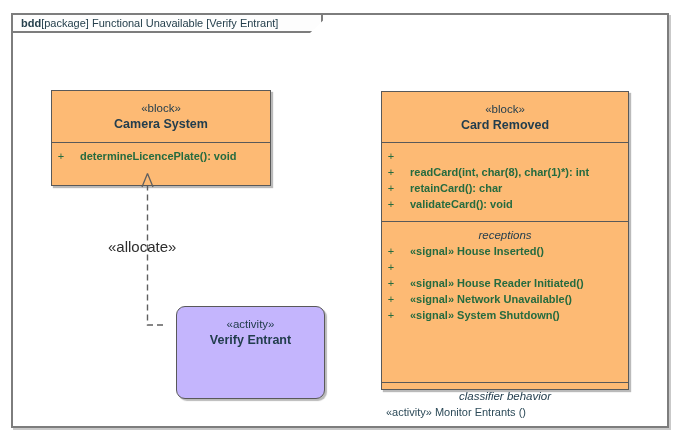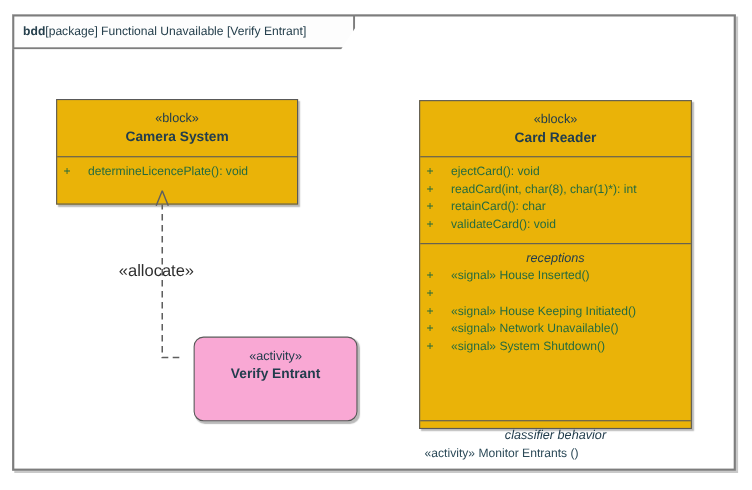--- a/index.html
+++ b/index.html
@@ -13,72 +13,72 @@
   
   .frame {
     position: absolute; left: 11px; top: 13px;
     width: 658px; height: 415px;
     border: 2px solid #7d7d7d;
     background: #ffffff;
     box-shadow: 2px 2px 0 #c9c9c9;
   }
   .frame-tab {
     position: absolute; left: -2px; top: -2px;
-    width: 312px; height: 32px;
+    width: 312px; height: 20px;
     background: #fdfdfd;
     border: 2px solid #7d7d7d;
     clip-path: polygon(0 0, 100% 0, 100% 38%, calc(100% - 13px) 100%, 0 100%);
     display: flex; align-items: center;
     padding: 0 0 0 8px;
     font-size: 11px; color: #26404d;
     white-space: nowrap;
   }
   .frame-tab .kw { font-weight: bold; }
   
   .node {
     position: absolute;
-    background: #eab308;
+    background: #fdba74;
     border: 1.5px solid #595959;
     box-shadow: 2px 2px 1px rgba(130,130,130,.55);
     font-size: 11px;
   }
   .node-head {
     text-align: center;
     display: flex; flex-direction: column; justify-content: center;
   }
   .stereo { font-size: 11.5px; color: #223d4d; line-height: 16px; }
   .node-name { font-size: 12.5px; font-weight: bold; color: #223d4d; line-height: 17px; text-align: center; }
   .compartment { border-top: 1px solid #595959; padding: 5px 0 0 0; }
   .member-row {
     display: flex; line-height: 16px;
     color: #256b3f; white-space: nowrap;
   }
   .member-row .vis { width: 18px; text-align: center; flex: 0 0 18px; }
-  .member-row .sig { padding-left: 10px; }
+  .member-row .sig { padding-left: 10px; font-weight: bold; }
   .comp-label {
     text-align: center; font-style: italic; font-size: 11.5px;
     color: #223d4d; line-height: 16px;
   }
   .behavior-row {
     color: #2c4a58; line-height: 16px; padding-left: 4px; white-space: nowrap;
   }
   
   #camera { left: 38px; top: 75px; width: 220px; height: 96px; }
   #camera .node-head { height: 51px; }
   
   #cardreader { left: 368px; top: 76px; width: 248px; height: 299px; }
   #cardreader .node-head { height: 50px; }
   #cardreader .ops { height: 79px; }
   #cardreader .recs { height: 120px; }
   #cardreader .beh { height: 47px; margin-top: 41px; }
   
   #activity {
-    left: 163px; top: 291px; width: 149px; height: 77px;
+    left: 163px; top: 291px; width: 149px; height: 93px;
     border-radius: 9px;
-    background: #f9a8d4;
+    background: #c4b5fd;
     text-align: center;
     padding-top: 9px;
   }
   
   #connector-svg {
     position: absolute; left: 0; top: 0; width: 684px; height: 445px;
     pointer-events: none;
   }
   .allocate-label {
     position: absolute; left: 108px; top: 238px; width: 72px;
@@ -105,27 +105,26 @@
       <div class="member-row">
         <span class="vis">+</span>
         <span class="sig">determineLicencePlate(): void</span>
       </div>
     </div>
   </div>
 
   <div class="node" id="cardreader">
     <div class="node-head">
       <div class="stereo">«block»</div>
-      <div class="node-name">Card Reader</div>
+      <div class="node-name">Card Removed</div>
     </div>
 
     <div class="compartment ops">
       <div class="member-row">
         <span class="vis">+</span>
-        <span class="sig">ejectCard(): void</span>
       </div>
       <div class="member-row">
         <span class="vis">+</span>
         <span class="sig">readCard(int, char(8), char(1)*): int</span>
       </div>
       <div class="member-row">
         <span class="vis">+</span>
         <span class="sig">retainCard(): char</span>
       </div>
       <div class="member-row">
@@ -138,21 +137,21 @@
       <div class="comp-label">receptions</div>
       <div class="member-row">
         <span class="vis">+</span>
         <span class="sig">«signal» House Inserted()</span>
       </div>
       <div class="member-row">
         <span class="vis">+</span>
       </div>
       <div class="member-row">
         <span class="vis">+</span>
-        <span class="sig">«signal» House Keeping Initiated()</span>
+        <span class="sig">«signal» House Reader Initiated()</span>
       </div>
       <div class="member-row">
         <span class="vis">+</span>
         <span class="sig">«signal» Network Unavailable()</span>
       </div>
       <div class="member-row">
         <span class="vis">+</span>
         <span class="sig">«signal» System Shutdown()</span>
       </div>
     </div>

